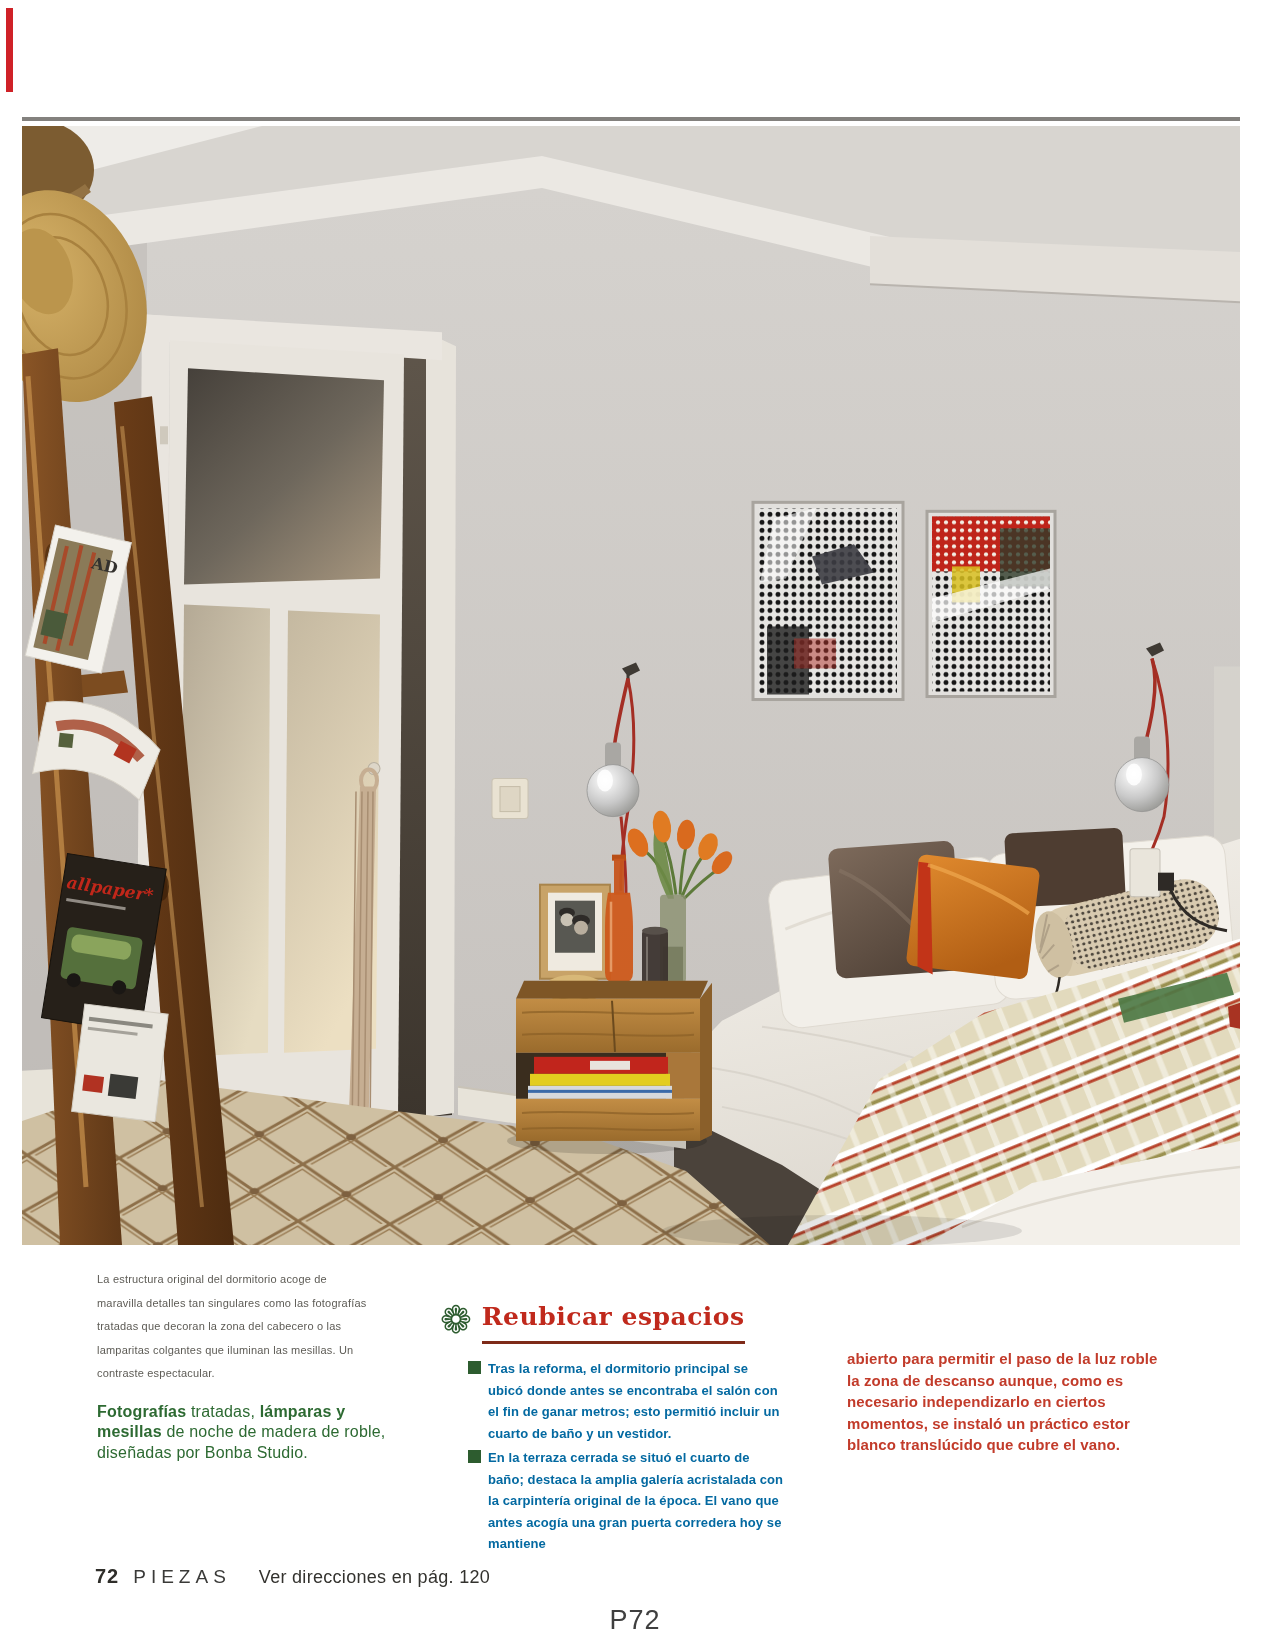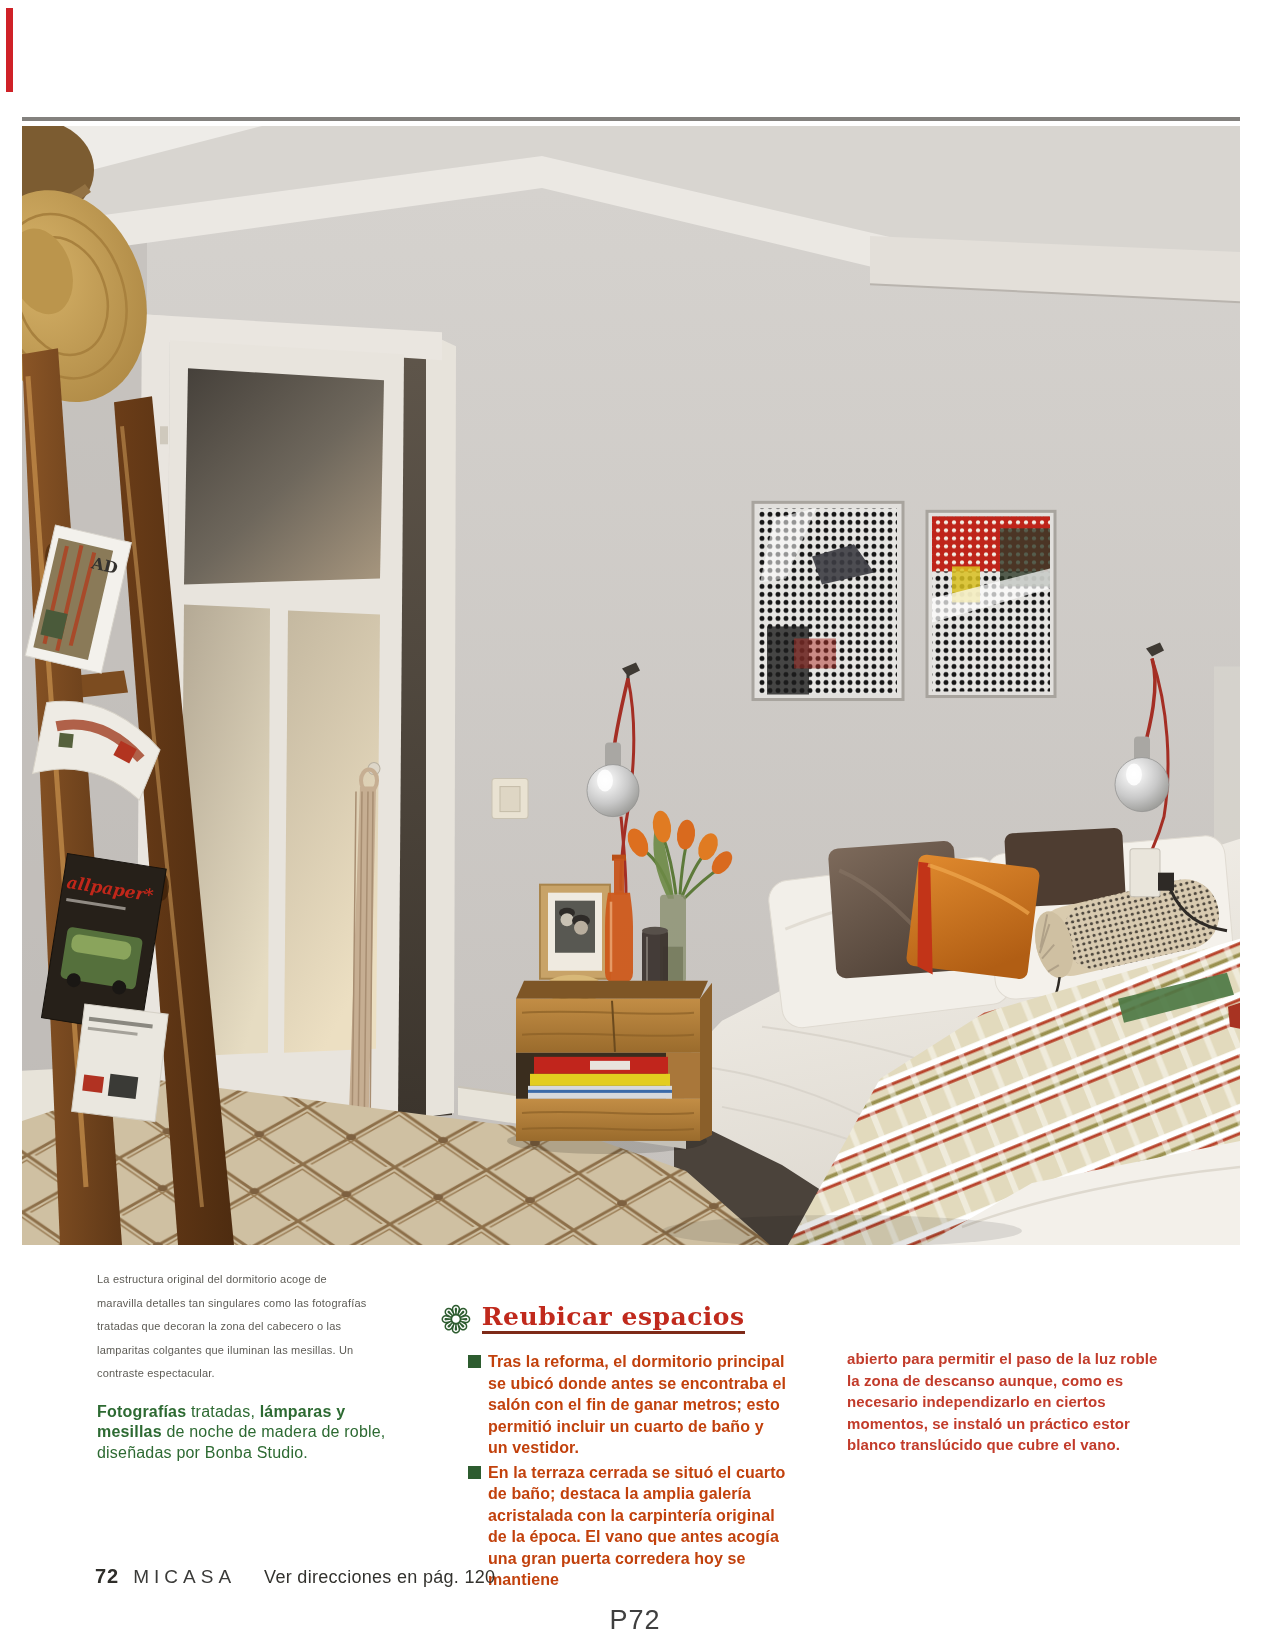--- a/index.html
+++ b/index.html
@@ -27,25 +27,25 @@
   .caption-green{
     margin-left:34px;margin-top:16px;width:290px;
     font-size:16px;line-height:20.5px;color:#2d6a32;letter-spacing:.2px;
   }
   .caption-green b{font-weight:bold;}
 
   .col-mid{position:absolute;left:440px;top:1302px;width:352px;}
   .flower-green{font-size:38px;color:#2d5c2f;line-height:34px;vertical-align:-8px;margin-right:10px;}
   .title-red{
     font-family:"DejaVu Serif",serif;font-size:25px;font-weight:bold;color:#c0291c;
-    letter-spacing:.5px;border-bottom:3px solid #7e2a18;padding-bottom:0;display:inline-block;
+    letter-spacing:.5px;border-bottom:3px solid #7e2a18;padding-bottom:10px;display:inline-block;
   }
   .bullets{margin-top:14px;margin-left:28px;width:318px;}
   .bullet{
-    font-size:16px;font-weight:bold;line-height:21.5px;color:#c2410c;
+    font-size:13px;font-weight:bold;line-height:21.5px;color:#0369a1;
     padding-left:20px;text-indent:-20px;margin-bottom:3px;letter-spacing:.1px;
   }
   .bullet .sq{
     display:inline-block;width:13px;height:13px;background:#2d5c2f;
     margin-right:7px;vertical-align:-1px;text-indent:0;
   }
   .col-right{position:absolute;left:808px;top:1348px;width:362px;}
   .col-right .cont{
     margin-left:39px;width:320px;font-size:15px;font-weight:bold;line-height:21.5px;
     color:#c23b2a;letter-spacing:.1px;
@@ -396,16 +396,16 @@
     <div class="bullet"><span class="sq"></span><span>Tras la reforma, el dormitorio principal se ubicó donde antes se encontraba el salón con el fin de ganar metros; esto permitió incluir un cuarto de baño y un vestidor.</span></div>
     <div class="bullet"><span class="sq"></span><span>En la terraza cerrada se situó el cuarto de baño; destaca la amplia galería acristalada con la carpintería original de la época. El vano que antes acogía una gran puerta corredera hoy se mantiene</span></div>
   </div>
 </div>
 
 <div class="col-right">
   <div class="cont">abierto para permitir el paso de la luz roble la zona de descanso aunque, como es necesario independizarlo en ciertos momentos, se instaló un práctico estor blanco translúcido que cubre el vano.</div>
 </div>
 
 <div class="footer">
-  <span class="pnum">72</span><span class="mag">MICASA</span><span class="note">Ver direcciones en pág. 120</span>
+  <span class="pnum">72</span><span class="mag">PIEZAS</span><span class="note">Ver direcciones en pág. 120</span>
 </div>
 
 <div class="page-label">P72</div>
 
 </body></html>

